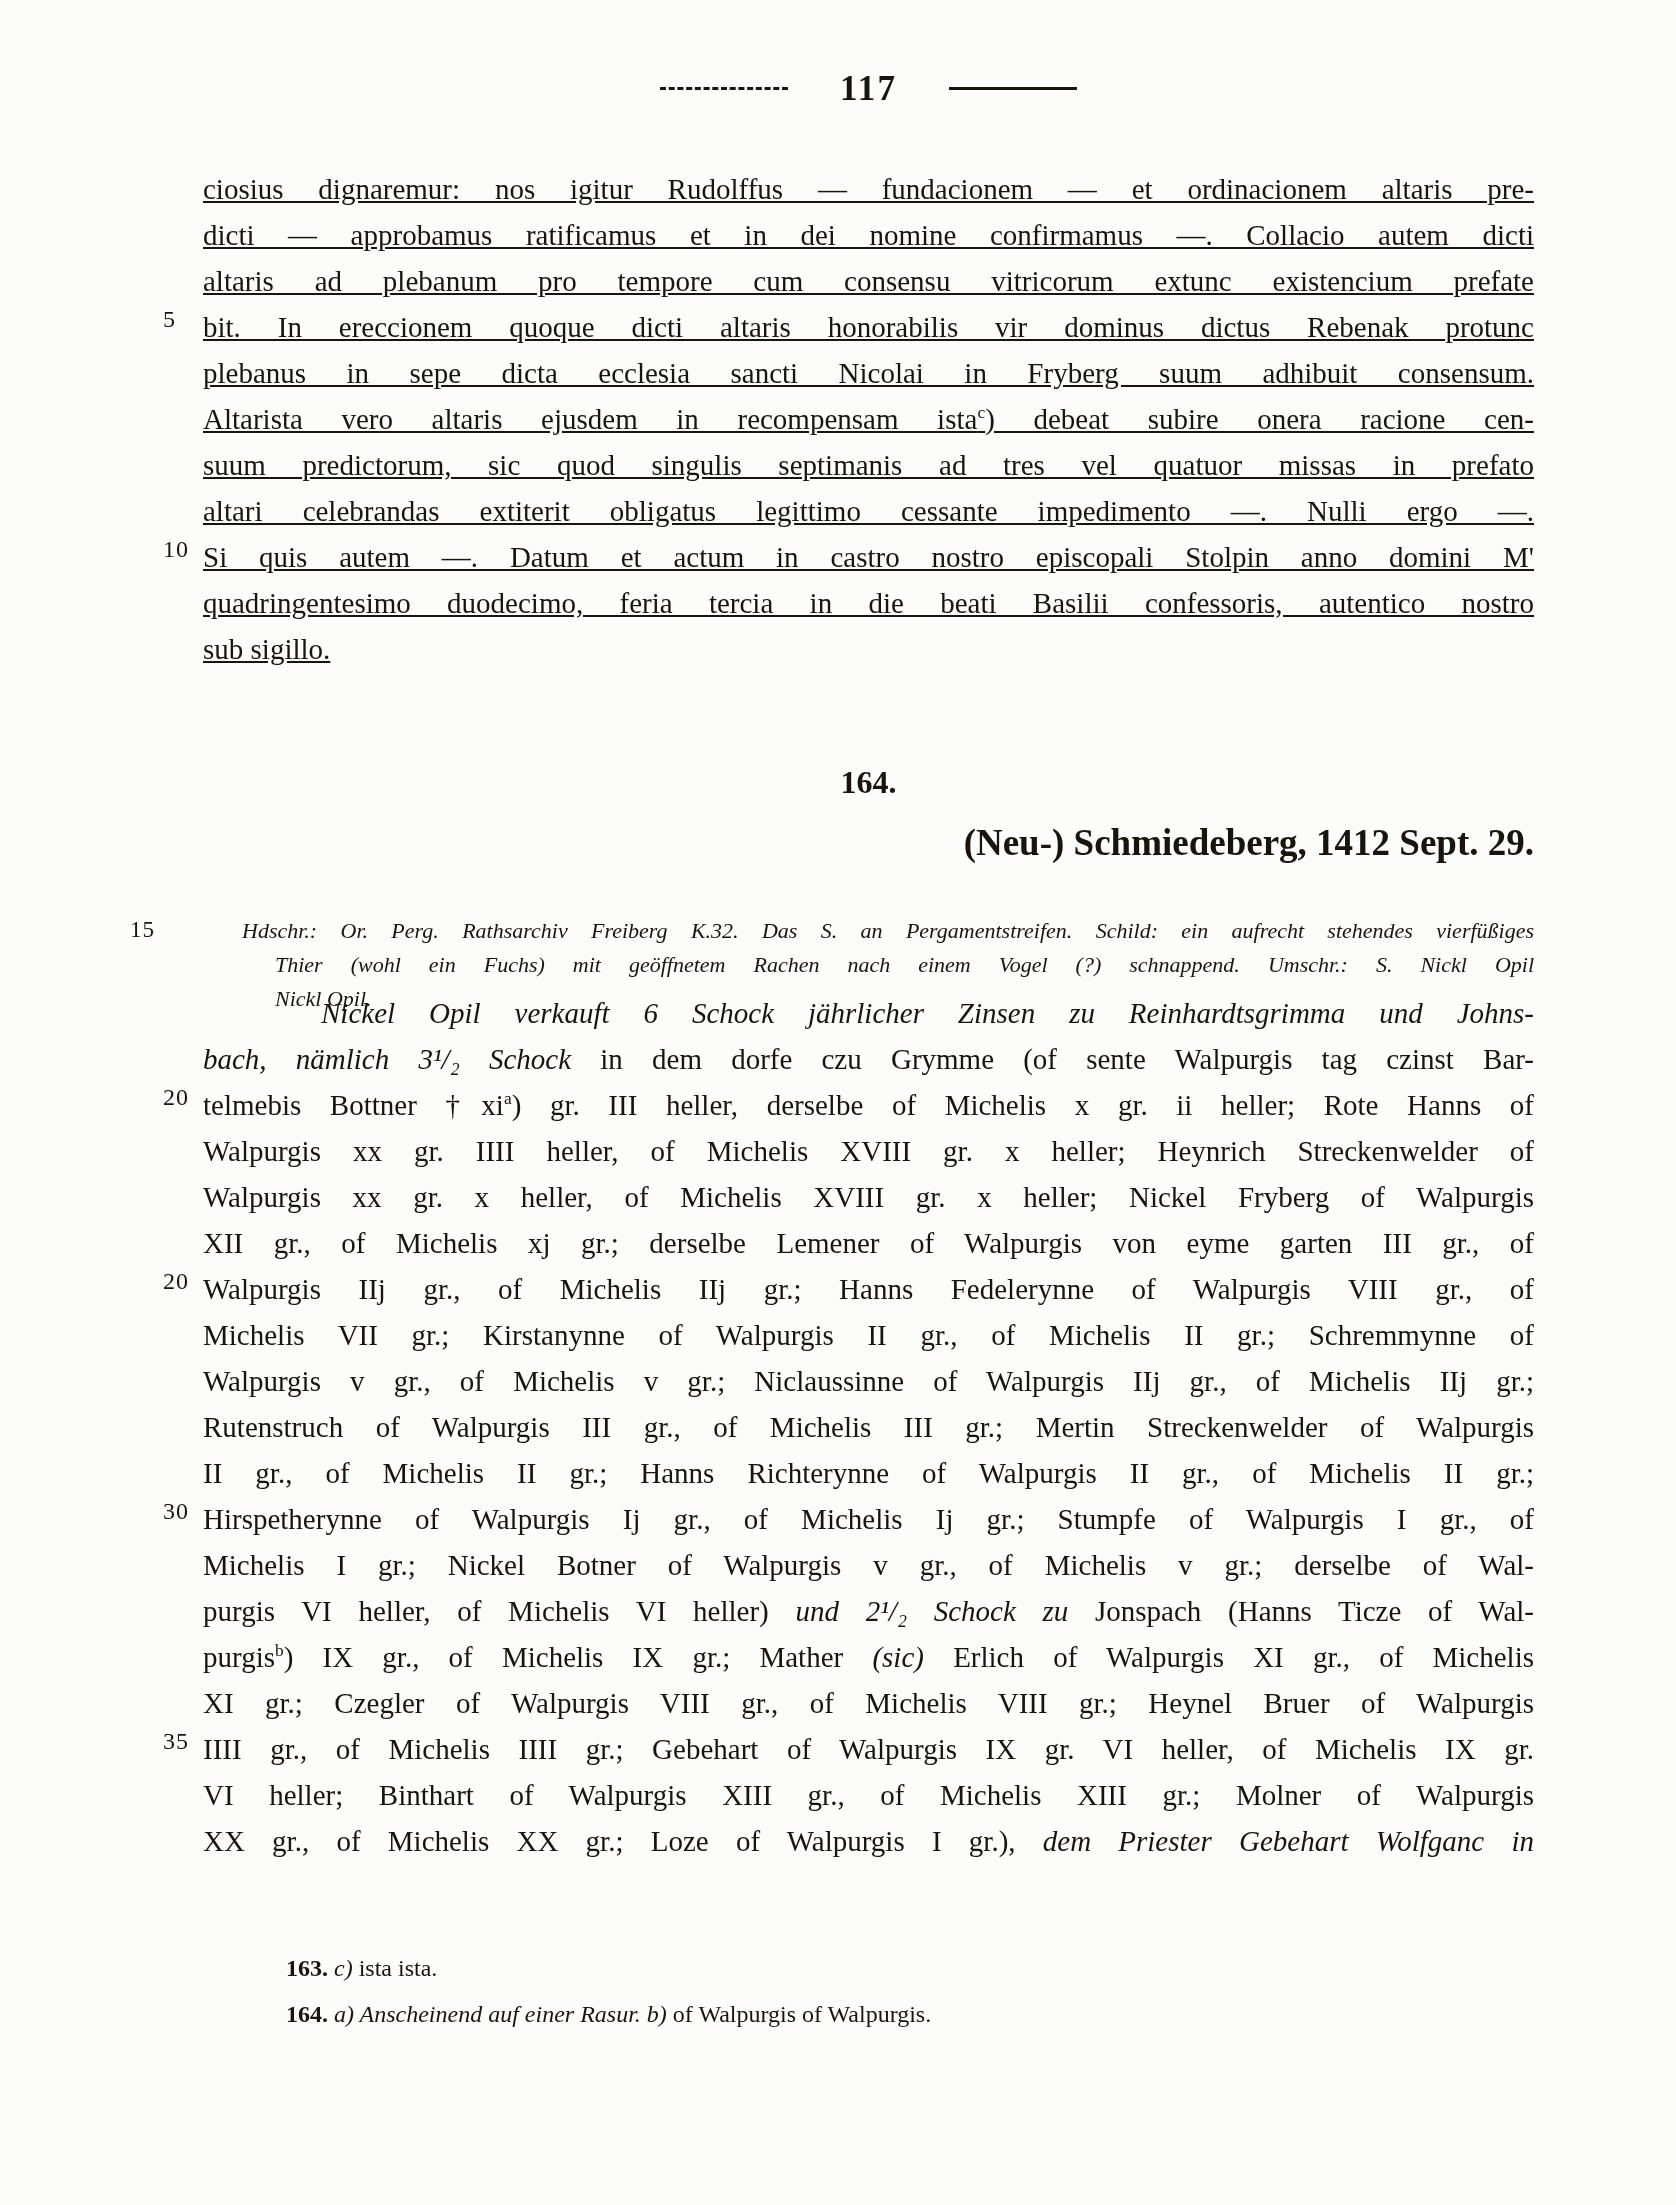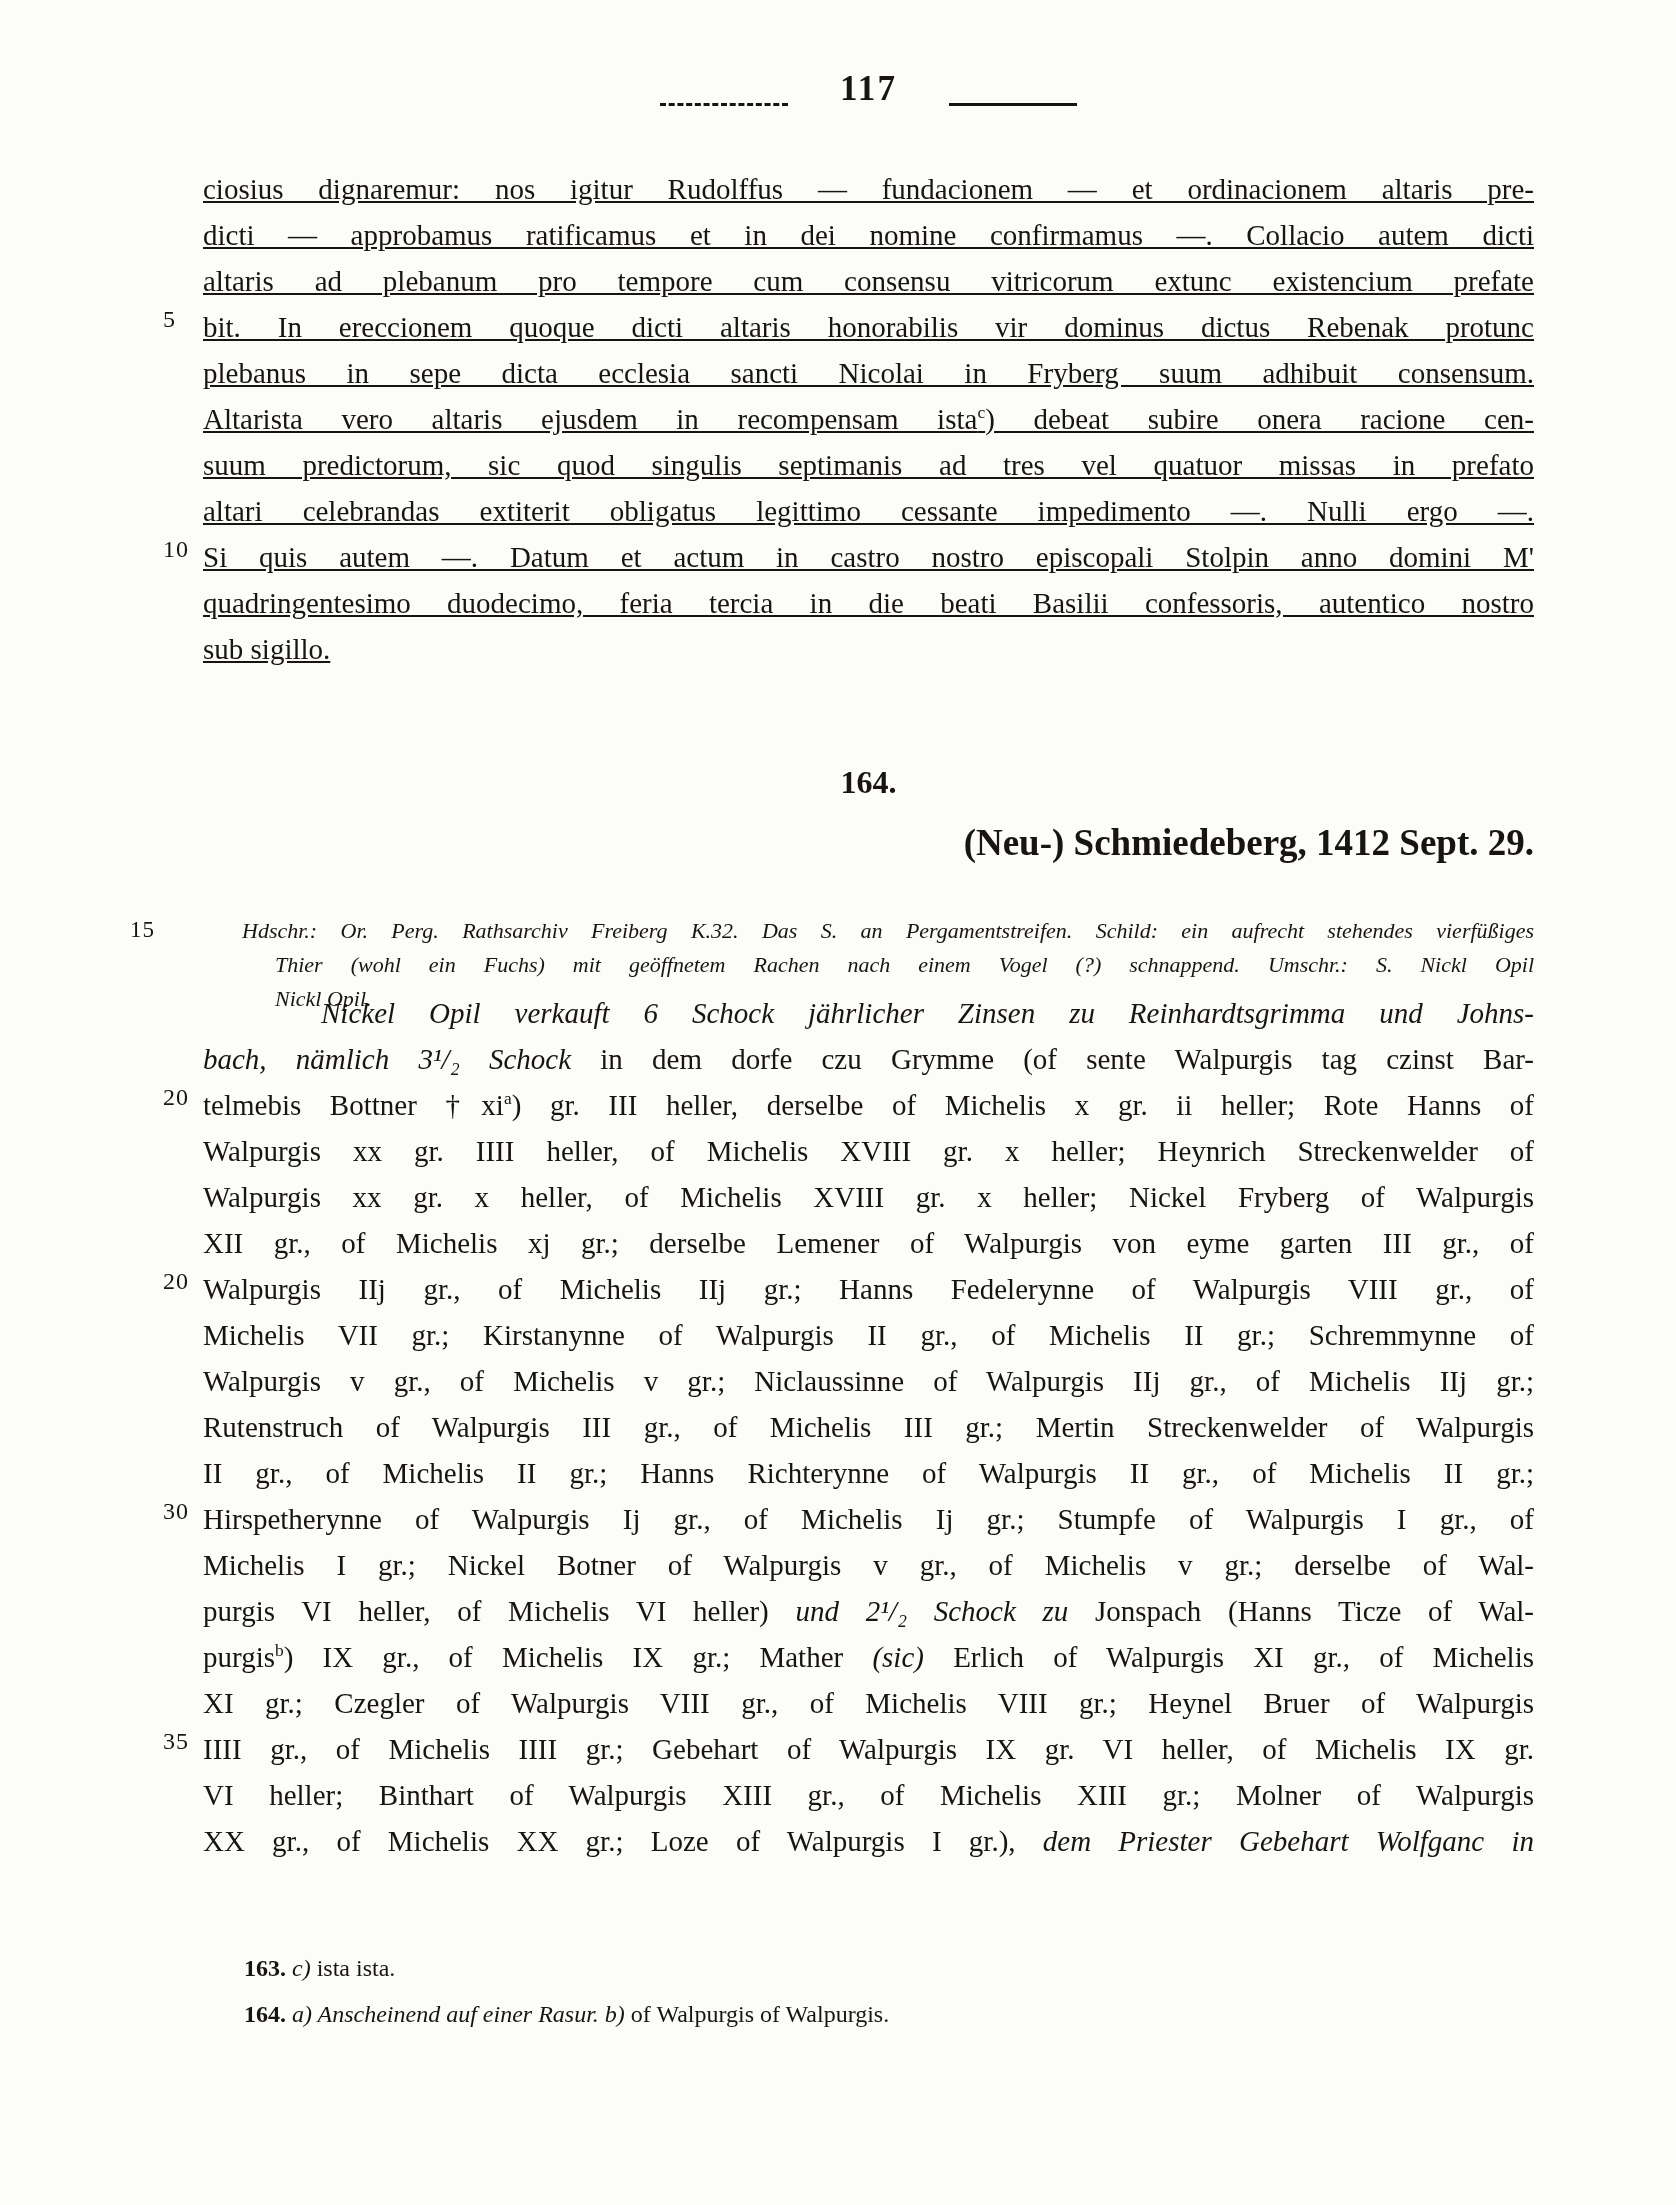--- a/index.html
+++ b/index.html
@@ -9,39 +9,39 @@
     width:1676px;height:2205px;
     margin:0 auto;
     background:#fcfcfa;
     color:#181410;
     font-family:"Liberation Serif","DejaVu Serif",serif;
     overflow:hidden;
   }
   
   .pagehead{
     position:absolute;left:203px;top:71px;width:1331px;
-    display:flex;align-items:flex-end;justify-content:center;gap:52px;
+    display:flex;align-items:center;justify-content:center;gap:52px;
   }
   .pagehead .pageno{font-size:35px;font-weight:bold;letter-spacing:2.2px;line-height:1;}
   .rule{display:inline-block;width:128px;height:0;}
   .rule-dashed{border-top:3.8px dashed #181410;}
   .rule-solid{border-top:3.8px solid #181410;}
 
   
   .textblock{position:absolute;text-align:justify;}
   .line{position:relative;text-align:justify;text-align-last:justify;}
   .line.no-just{text-align-last:left;}
   .lineno{
     position:absolute;left:-40px;top:3.3px;
     font-size:24px;font-style:normal;font-weight:normal;line-height:1;
     letter-spacing:1.1px;
   }
   .seg-r{font-style:normal;}
   .seg-i{font-style:italic;}
-  .seg-b{font-weight:bold;}
+  .seg-b{font-weight:bold;margin-left:42px;}
   .seg-sup{vertical-align:super;font-size:0.60em;line-height:0;}
 
   
   .para163{left:203px;top:166px;width:1331px;font-size:29px;line-height:46px;text-decoration:underline;}
 
   
   .head164{
     position:absolute;left:203px;top:766px;width:1331px;
     text-align:center;font-size:32px;font-weight:bold;line-height:1;
   }

